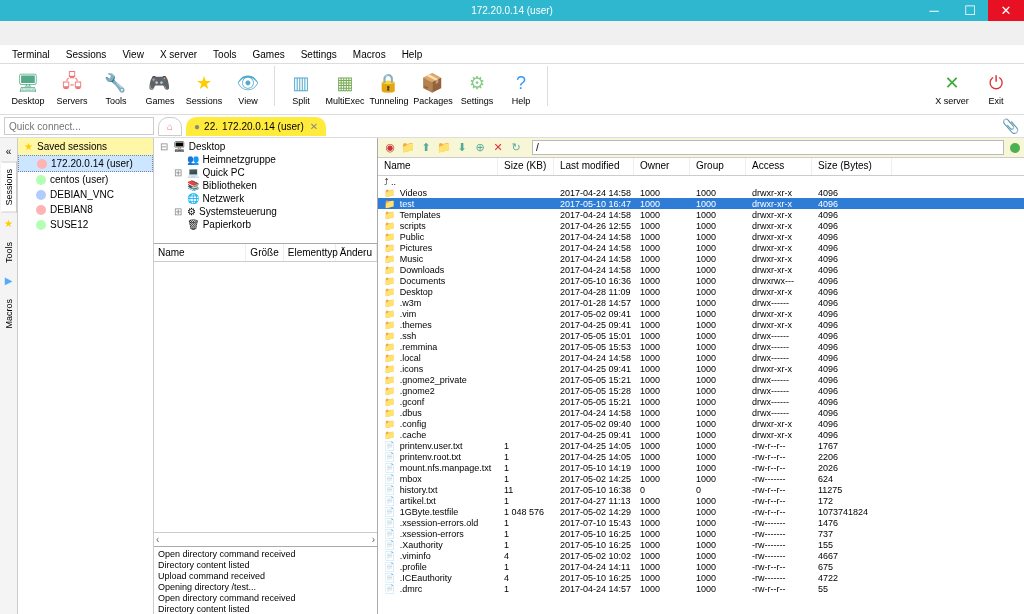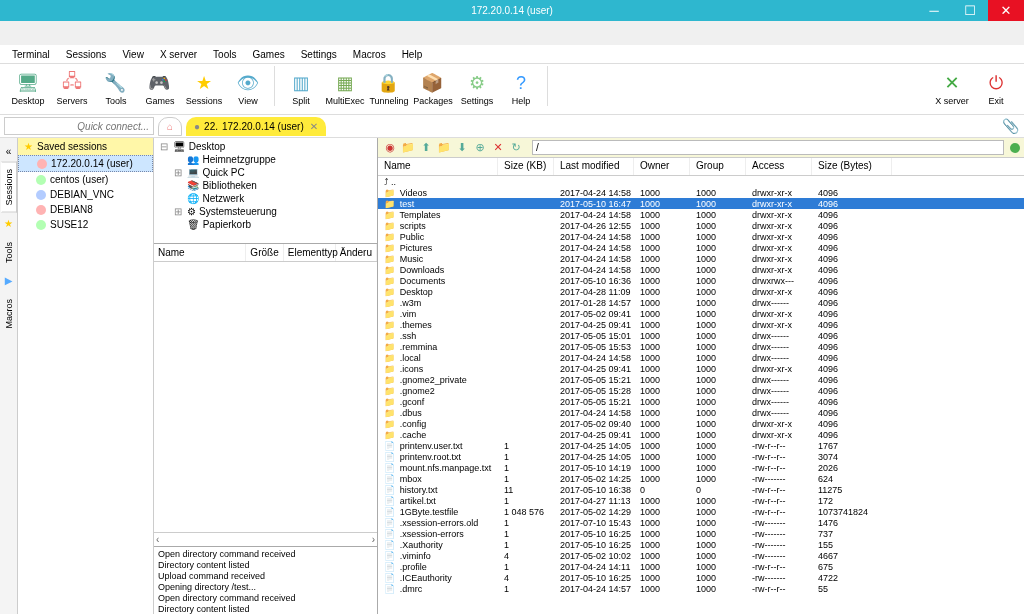--- a/index.html
+++ b/index.html
@@ -14,21 +14,21 @@
 .menubar { background: #fff; height: 19px; display: flex; align-items: center; padding: 0 4px; border-bottom: 1px solid #ddd; margin-top: 24px; }
 .menuitem { padding: 2px 8px; font-size: 10px; cursor: pointer; }
 
 .toolbar { background: #fff; height: 51px; display: flex; align-items: center; padding: 0 6px; border-bottom: 1px solid #ddd; }
 .tbtn { display: flex; flex-direction: column; align-items: center; justify-content: center; width: 44px; height: 47px; cursor: pointer; font-size: 9px; gap: 2px; }
 .tbicon { width: 22px; height: 22px; display: flex; align-items: center; justify-content: center; font-size: 18px; }
 .tsep { width: 1px; height: 40px; background: #ddd; margin: 0 4px; }
 .toolbar-right { margin-left: auto; display: flex; }
 
 .quickconnect { background: #fff; height: 23px; display: flex; align-items: center; padding: 2px 4px; border-bottom: 1px solid #ddd; gap: 4px; }
-.qc-input { flex: 0 0 150px; height: 18px; border: 1px solid #ccc; padding: 0 4px; font-style: italic; color: #888; font-size: 10px; text-align: right; }
+.qc-input { flex: 0 0 150px; height: 18px; border: 1px solid #ccc; padding: 0 4px; color: #888; font-size: 10px; }
 .sessiontab { display: flex; align-items: center; gap: 4px; padding: 2px 8px; border-radius: 10px 10px 0 0; font-size: 10px; height: 19px; }
 .sessiontab.yellow { background: #ffeb3b; }
 .sessiontab.home { background: #fff; border: 1px solid #ccc; }
 .qc-right { margin-left: auto; }
 
 .mainrow { display: flex; height: calc(100% - 21px - 19px - 51px - 23px - 12px); }
 
 .sidebarstrip { width: 18px; background: #f4f4f4; border-right: 1px solid #ccc; display: flex; flex-direction: column; align-items: center; padding-top: 4px; gap: 2px; }
 .sidetab { writing-mode: vertical-rl; transform: rotate(180deg); font-size: 9px; padding: 6px 2px; cursor: pointer; border: 1px solid transparent; }
 .sidetab.active { background: #fff; border: 1px solid #ccc; border-right-color: #fff; }
@@ -525,21 +525,21 @@
           <div class="fc fc-access">-rw-r--r--</div>
           <div class="fc fc-bytes">1767</div>
         </div>
         <div class="frow">
           <div class="fc fc-name"><span class="ficon-file">📄</span> printenv.root.txt</div>
           <div class="fc fc-size">1</div>
           <div class="fc fc-date">2017-04-25 14:05</div>
           <div class="fc fc-owner">1000</div>
           <div class="fc fc-group">1000</div>
           <div class="fc fc-access">-rw-r--r--</div>
-          <div class="fc fc-bytes">3074</div>
+          <div class="fc fc-bytes">2206</div>
         </div>
         <div class="frow">
           <div class="fc fc-name"><span class="ficon-file">📄</span> mount.nfs.manpage.txt</div>
           <div class="fc fc-size">1</div>
           <div class="fc fc-date">2017-05-10 14:19</div>
           <div class="fc fc-owner">1000</div>
           <div class="fc fc-group">1000</div>
           <div class="fc fc-access">-rw-r--r--</div>
           <div class="fc fc-bytes">2026</div>
         </div>

